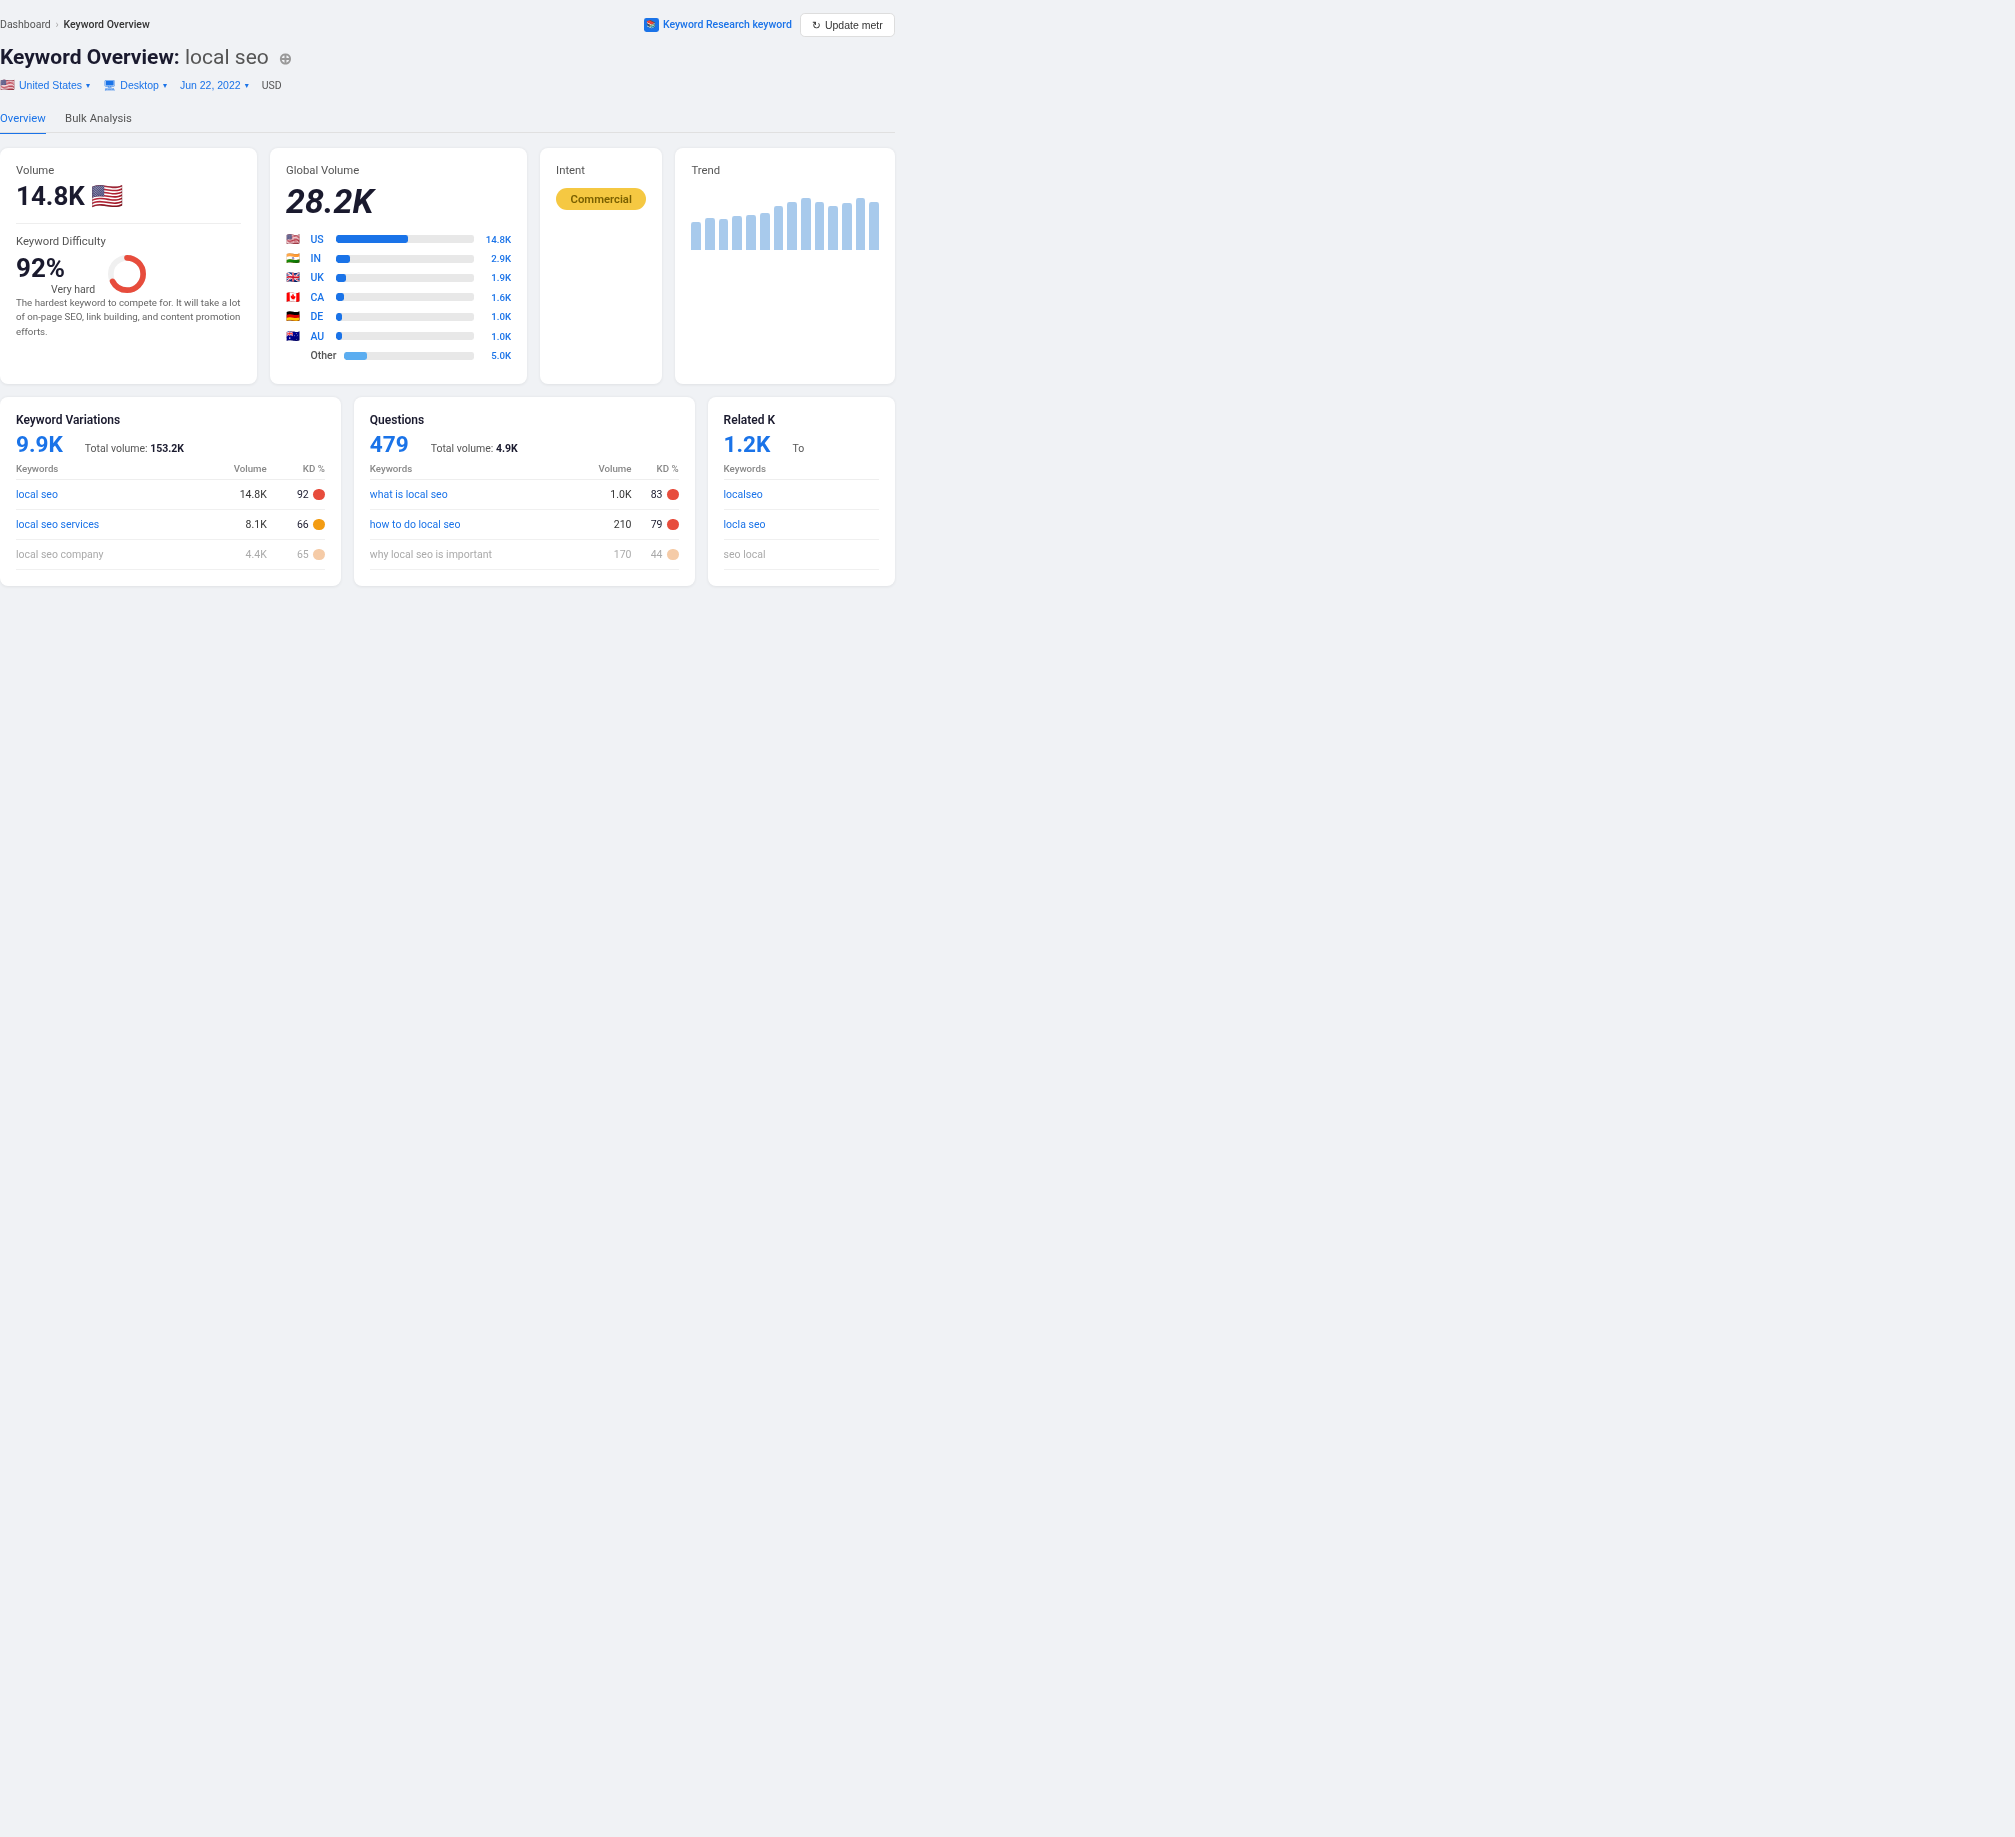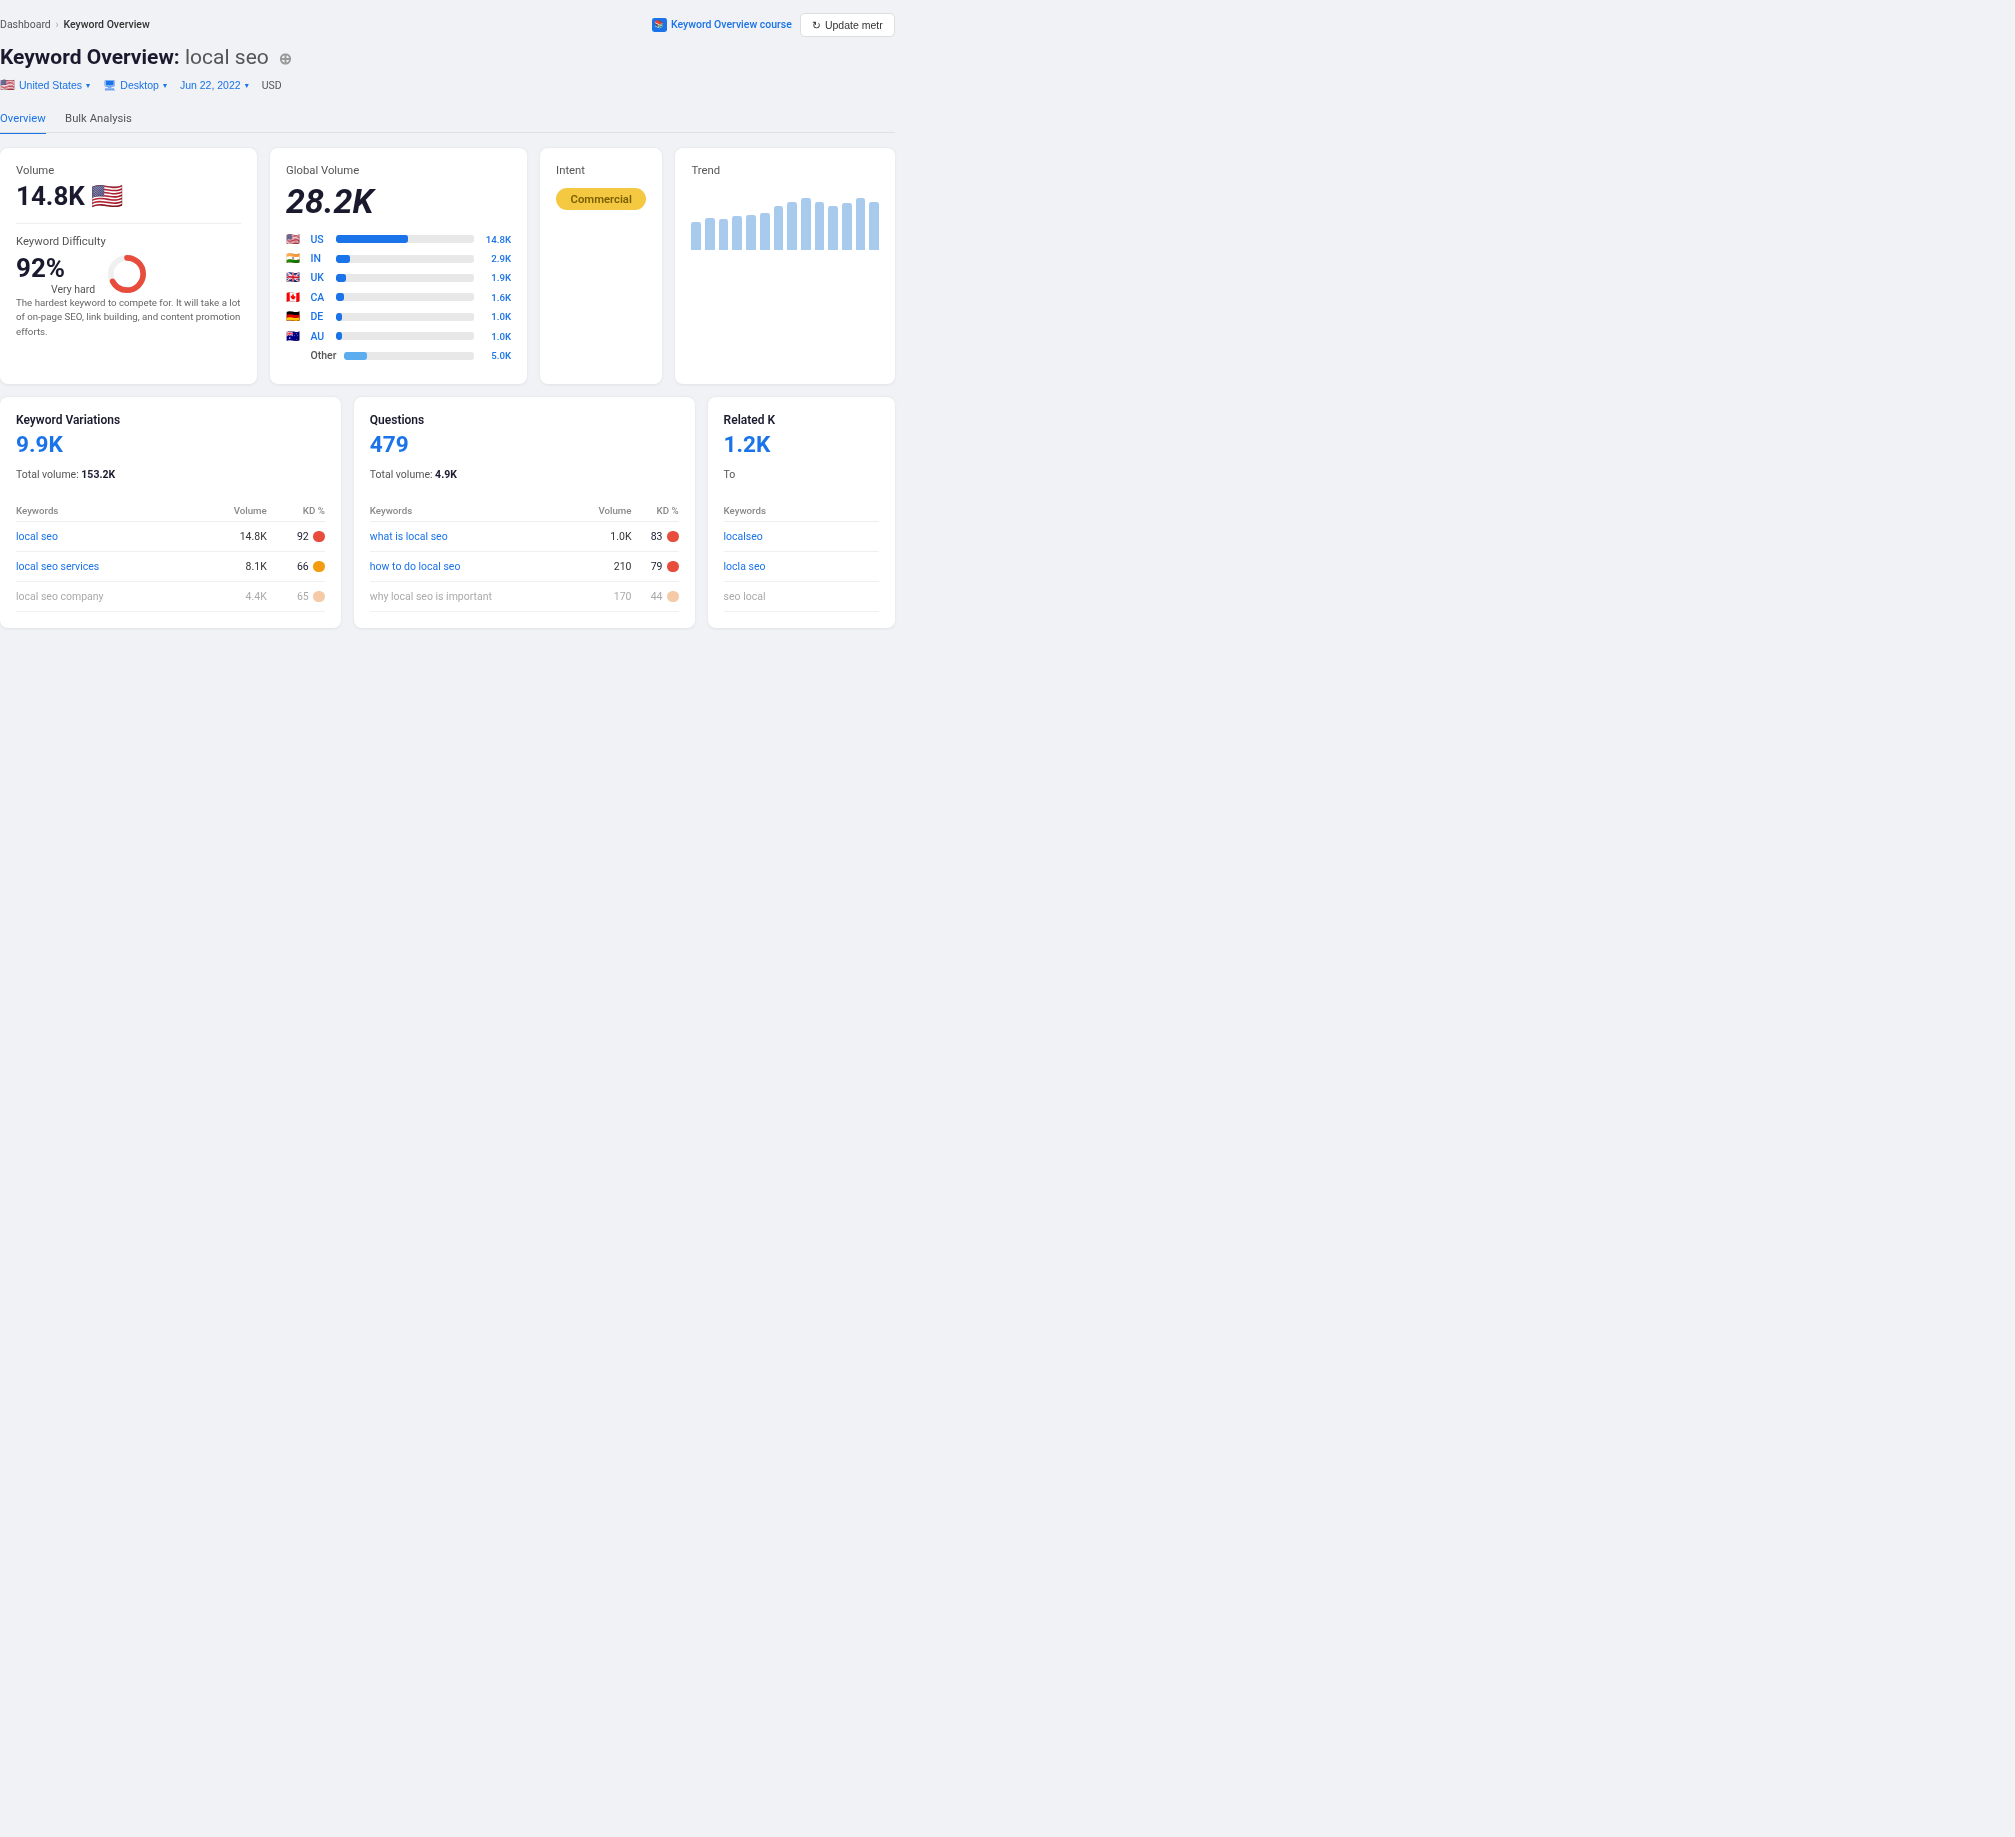--- a/index.html
+++ b/index.html
@@ -263,23 +263,22 @@
     }
     .bottom-card-title {
       font-size: 12px;
       font-weight: 600;
       color: #1a1a2e;
       margin-bottom: 3.2px;
     }
     .bottom-card-stats {
       display: flex;
       align-items: baseline;
-      gap: 10px;
-      margin-bottom: 20px;
-      flex-direction: column;
+      gap: 22px;
+      margin-bottom: 1px;
     }
     .bc-big-num {
       font-size: 22.6px;
       font-weight: 700;
       color: #1a73e8;
     }
     .bc-vol-label {
       font-size: 10.5px;
       color: #555;
     }
@@ -332,21 +331,21 @@
 
   <div class="top-bar">
     <div class="breadcrumb">
       <span>Dashboard</span>
       <span class="breadcrumb-sep">›</span>
       <span class="breadcrumb-current">Keyword Overview</span>
     </div>
     <div class="top-right">
       <a class="course-link">
         <span class="course-icon">📚</span>
-        <span>Keyword Overview course</span>
+        <span>Keyword Research keyword</span>
       </a>
       <button class="update-btn">
         <span>↻</span>
         <span>Update metr</span>
       </button>
     </div>
   </div>
 
   <div class="page-title-row">
     <h1 class="page-title">

